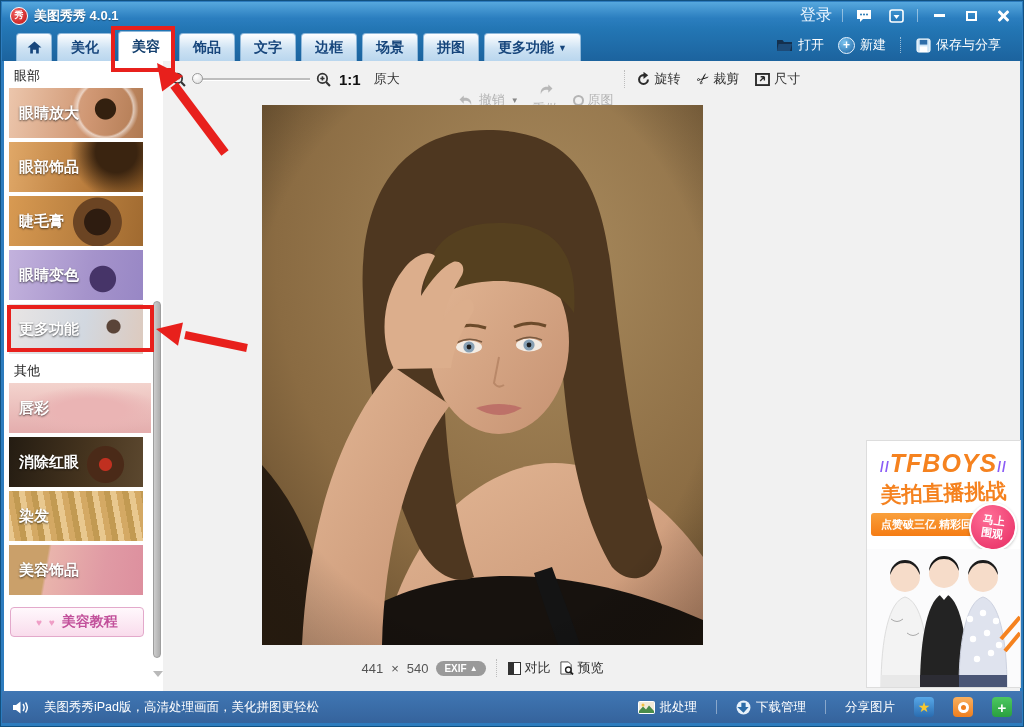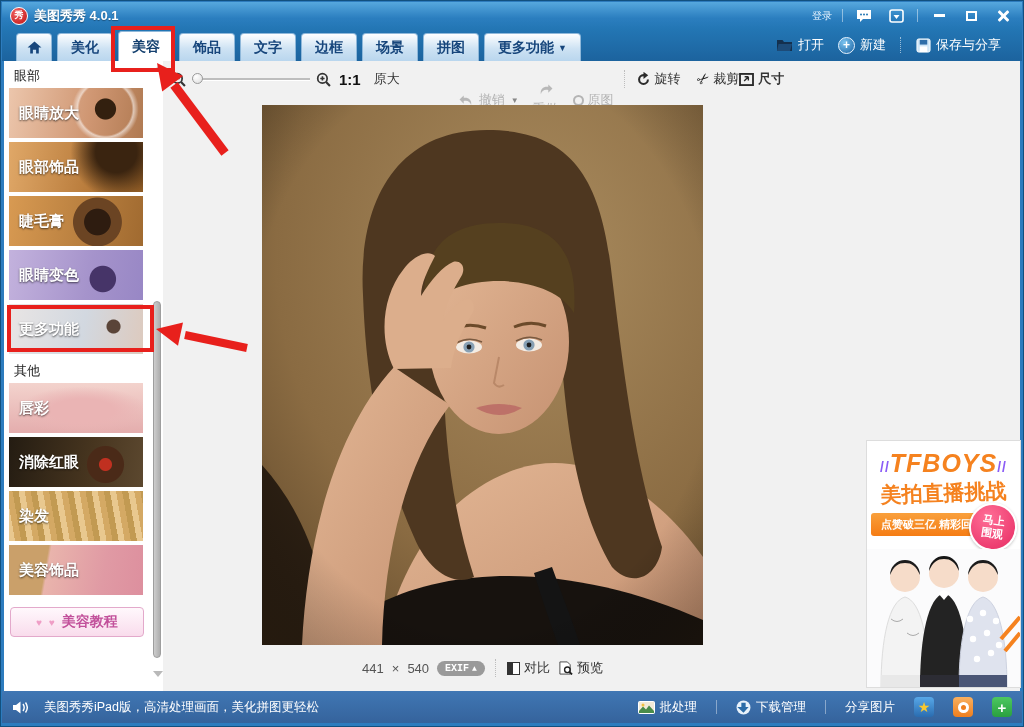--- a/index.html
+++ b/index.html
@@ -4,21 +4,21 @@
 <style>
   html,body{margin:0;padding:0;}
   body{width:1024px;height:727px;overflow:hidden;font-family:"Liberation Sans",sans-serif;background:#0e4c80;position:relative;}
   .window{position:absolute;inset:0;background:#2d7cbe;border:1px solid #11507f;box-sizing:border-box;}
 
   
   .titlebar{position:absolute;left:1px;right:1px;top:1px;height:27px;background:linear-gradient(#56a8de,#2b7ebf 60%,#2376b4);display:flex;align-items:center;padding:0 8px;box-sizing:border-box;}
   .logo{width:16px;height:16px;border-radius:50%;background:radial-gradient(circle at 35% 30%,#f06060,#c01414);border:1px solid #fff;color:#fff;font-size:9px;font-weight:bold;display:flex;align-items:center;justify-content:center;margin-right:6px;}
   .apptitle{color:#fff;font-size:13px;font-weight:bold;text-shadow:0 1px 1px rgba(0,0,0,.35);}
   .tb-right{margin-left:auto;display:flex;align-items:center;gap:10px;color:#fff;}
-  .login{font-size:10px;color:#eaf5ff;cursor:pointer;font-family:Liberation Serif, serif;}
+  .login{font-size:16px;color:#eaf5ff;cursor:pointer;font-family:Liberation Serif, serif;}
   .tb-sep{width:1px;height:13px;background:rgba(255,255,255,.45);}
   .winbtn{width:22px;height:18px;display:flex;align-items:center;justify-content:center;cursor:pointer;}
   .minbar{width:11px;height:3px;background:#fff;}
   .maxbox{width:11px;height:10px;border:2px solid #fff;box-sizing:border-box;}
   .closex{position:relative;width:12px;height:12px;}
   .closex:before,.closex:after{content:"";position:absolute;left:5px;top:-1px;width:3px;height:14px;background:#fff;border-radius:1px;}
   .closex:before{transform:rotate(45deg);}  .closex:after{transform:rotate(-45deg);}
 
   
   .tabbar{position:absolute;left:1px;right:1px;top:28px;height:32px;background:linear-gradient(#2376b4,#1c639e);display:flex;align-items:flex-end;padding:0 21px 0 14px;box-sizing:border-box;}
@@ -36,21 +36,21 @@
   .content{position:absolute;left:3px;right:3px;top:60px;bottom:35px;background:#f1f1f1;display:flex;}
   .sidebar{width:147px;background:#fff;box-sizing:border-box;padding-top:2px;}
   .side-label{font-size:13px;color:#222;padding:4px 10px 3px;}
   .tile{position:relative;width:134px;height:50px;margin:0 0 4px 5px;cursor:pointer;overflow:hidden;}
   .tile-label{position:absolute;left:10px;top:50%;transform:translateY(-50%);color:#fff;font-size:15px;font-weight:bold;text-shadow:0 1px 2px rgba(0,0,0,.65);white-space:nowrap;}
   .t0{background:radial-gradient(circle at 72% 42%,#33200f 10%,rgba(51,32,15,0) 11%),radial-gradient(circle at 72% 42%,rgba(0,0,0,0) 26%,rgba(255,255,255,.55) 28%,rgba(255,255,255,0) 33%),linear-gradient(100deg,#ecc6ac,#cf9672 60%,#b07a52);}
   .t1{background:radial-gradient(circle at 80% 20%,#3a2410 18%,rgba(58,36,16,0) 40%),linear-gradient(100deg,#e0a868,#b97c3c 60%,#8d5a24);}
   .t2{background:radial-gradient(circle at 66% 52%,#2e1c10 14%,#6b4423 15% 26%,rgba(107,68,35,0) 27%),linear-gradient(100deg,#d89a52,#a06a30);}
   .t3{background:radial-gradient(circle at 70% 58%,#463468 13%,rgba(70,52,104,0) 14%),linear-gradient(100deg,#c3b2dd,#a593cb 60%,#9887c5);}
   .t4{background:radial-gradient(circle at 78% 45%,#5a4438 6%,rgba(90,68,56,0) 7%),linear-gradient(100deg,#e9e5e4,#d2d8e0 55%,#ddcabe);}
-  .t5{background:radial-gradient(ellipse at 55% 55%,#eab4b4 30%,rgba(234,180,180,0) 62%),linear-gradient(#f3d3cd,#e4adad);}
+  .t5{background:radial-gradient(ellipse at 55% 55%,#eab4b4 30%,rgba(234,180,180,0) 62%),linear-gradient(#f3d3cd,#e4adad);padding-left:14px;}
   .t6{background:radial-gradient(circle at 72% 55%,#c03020 6%,#4a2a18 7% 18%,rgba(74,42,24,0) 19%),linear-gradient(100deg,#241c12,#47351f 60%,#5c482f);}
   .t7{background:repeating-linear-gradient(80deg,#e9c88f 0 6px,#d4a964 6px 12px,#c29a52 12px 18px);}
   .t8{background:linear-gradient(100deg,#caa06a 0 28%,#e9b4ac 30%,#e09aa4 70%,#dd8f9e);}
   .tutorial{width:132px;height:28px;margin:12px 0 0 6px;border:1px solid #e3a9cb;border-radius:4px;background:linear-gradient(#fff8fc,#f9dcec);display:flex;align-items:center;justify-content:center;gap:5px;color:#c2519b;font-size:14px;font-weight:bold;cursor:pointer;}
   .tutorial .hearts{color:#ef9ec6;font-size:10px;letter-spacing:2px;}
 
   
   .scroll{width:12px;position:relative;background:#fff;}
   .s-up,.s-down{position:absolute;left:2px;width:0;height:0;border-left:5px solid transparent;border-right:5px solid transparent;cursor:pointer;}
   .s-up{top:5px;border-bottom:6px solid #b9b9b9;}
@@ -68,21 +68,21 @@
   .ratio{font-weight:bold;font-size:15px;color:#111;margin-left:8px;}
   .vsep{width:1px;height:18px;border-left:1px dotted #bdbdbd;margin:0 10px;}
   .scissor{display:inline-block;transform:rotate(-40deg);font-size:15px;color:#222;}
   .ringicon{width:11px;height:11px;border:2px solid #b4b4b4;border-radius:50%;box-sizing:border-box;}
   .ddsmall{font-size:8px;color:#888;margin-left:2px;}
 
   .photo{position:absolute;left:99px;top:44px;width:441px;height:540px;cursor:crosshair;}
   .photo svg{display:block;}
 
   .inforow{position:absolute;left:99px;top:598px;width:441px;display:flex;align-items:center;justify-content:center;gap:8px;font-size:13px;color:#555;}
-  .exif{background:#9a9a9a;color:#fff;font-size:10px;font-weight:bold;border-radius:8px;padding:2px 8px;display:flex;align-items:center;gap:3px;cursor:pointer;font-family:Liberation Mono, monospace;}
+  .exif{background:#9a9a9a;color:#fff;font-size:10px;font-weight:bold;border-radius:8px;padding:2px 8px;display:flex;align-items:center;gap:3px;cursor:pointer;}
   .exif .up{font-size:8px;}
   .cmpicon{width:13px;height:13px;border:1px solid #333;background:linear-gradient(90deg,#333 50%,#fff 50%);box-sizing:border-box;}
   .inforow .ctool{color:#333;}
 
   
   .ad{position:absolute;left:703px;top:379px;width:155px;height:248px;background:#fff;border:1px solid #ddd;box-sizing:border-box;overflow:hidden;cursor:pointer;}
   .ad-brand{margin-top:8px;text-align:center;color:#f5821f;font-size:25px;font-weight:bold;font-style:italic;letter-spacing:1px;position:relative;}
   .ad-brand .sl{color:#8b5cf6;font-style:normal;font-size:14px;font-weight:bold;}
   .ad-title{text-align:center;color:#f5821f;font-size:21px;font-weight:bold;transform:rotate(-2deg);margin-top:1px;}
   .ad-banner{margin:6px auto 0 4px;width:118px;background:linear-gradient(#f9a03c,#f57c14);color:#fff;font-size:11px;font-weight:bold;text-align:center;border-radius:3px;padding:4px 2px;}
@@ -291,21 +291,21 @@
         <span class="ctool">
           <svg width="15" height="15" viewBox="0 0 16 16">
               <path d="M8,2.2 a5.8,5.8 0 1 0 5.8,5.8 h-2.2 a3.6,3.6 0 1 1 -3.6,-3.6 v3 l5,-4 -5,-3.6 Z" fill="#2a2a2a"></path>
             </svg>
           <span>旋转</span>
         </span>
         <span class="ctool" style="margin-left:16px;">
           <span class="scissor">✂</span>
           <span>裁剪</span>
         </span>
-        <span class="ctool" style="margin-left:0;font-weight:bold;">
+        <span class="ctool" style="margin-left:16px;">
           <svg width="15" height="13" viewBox="0 0 16 14">
               <rect x="1" y="1" width="14" height="12" fill="none" stroke="#2a2a2a" stroke-width="2"></rect>
               <path d="M10,4 L5.5,8.5 M10,4 h-4 M10,4 v4" stroke="#2a2a2a" stroke-width="1.5" fill="none"></path>
             </svg>
           <span>尺寸</span>
         </span>
       </div>
 
       <div class="photo">
         <svg width="441" height="540" viewBox="0 0 441 540">

